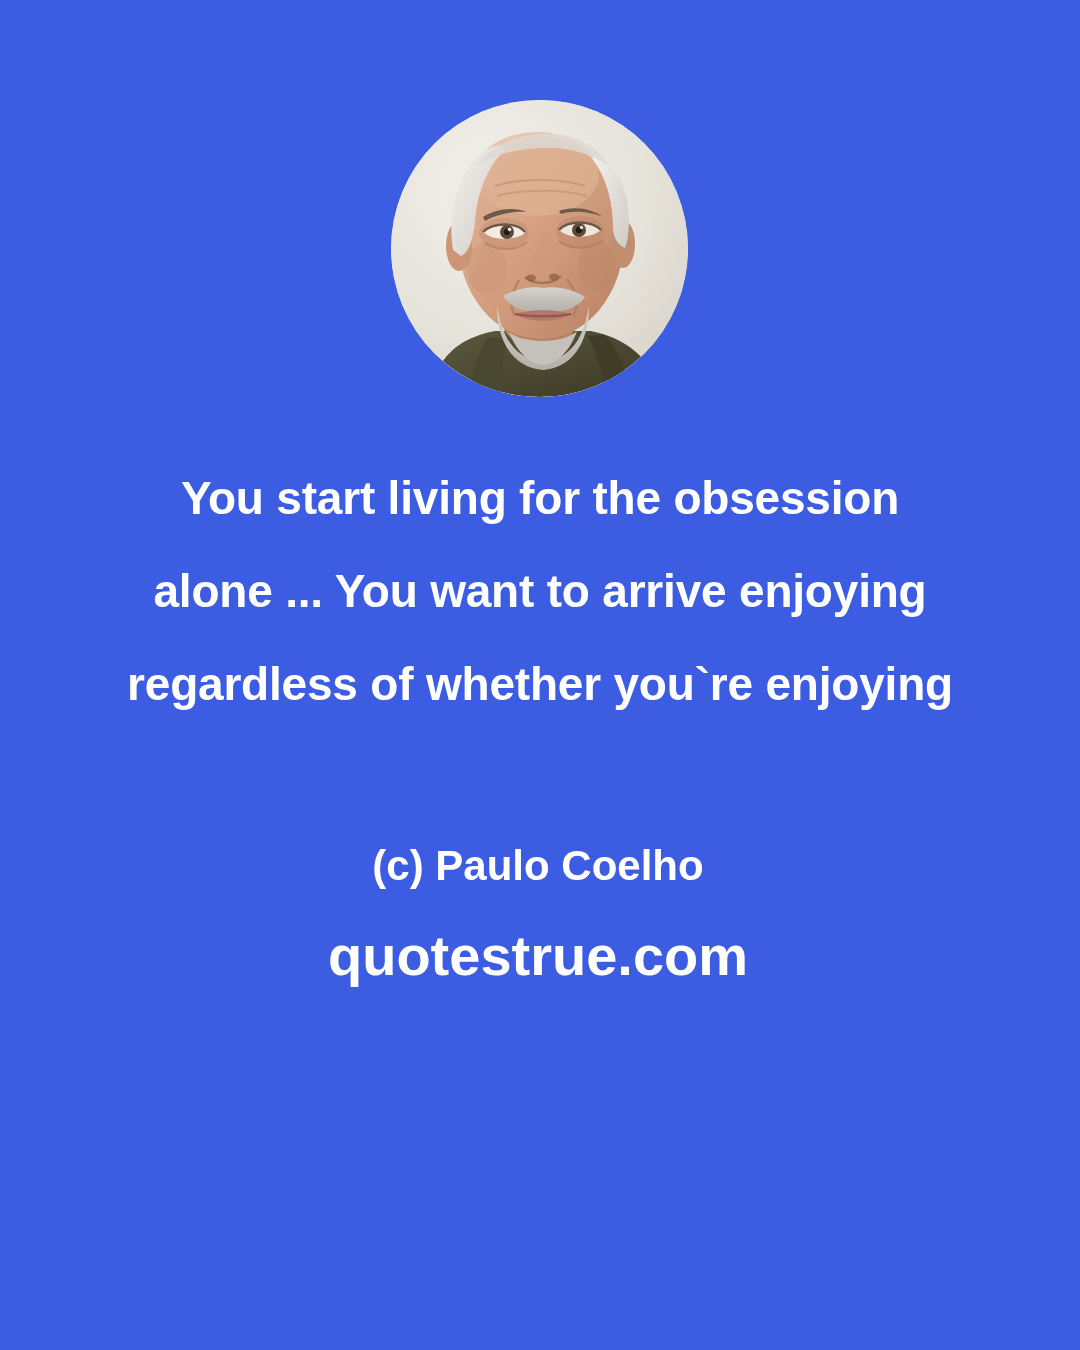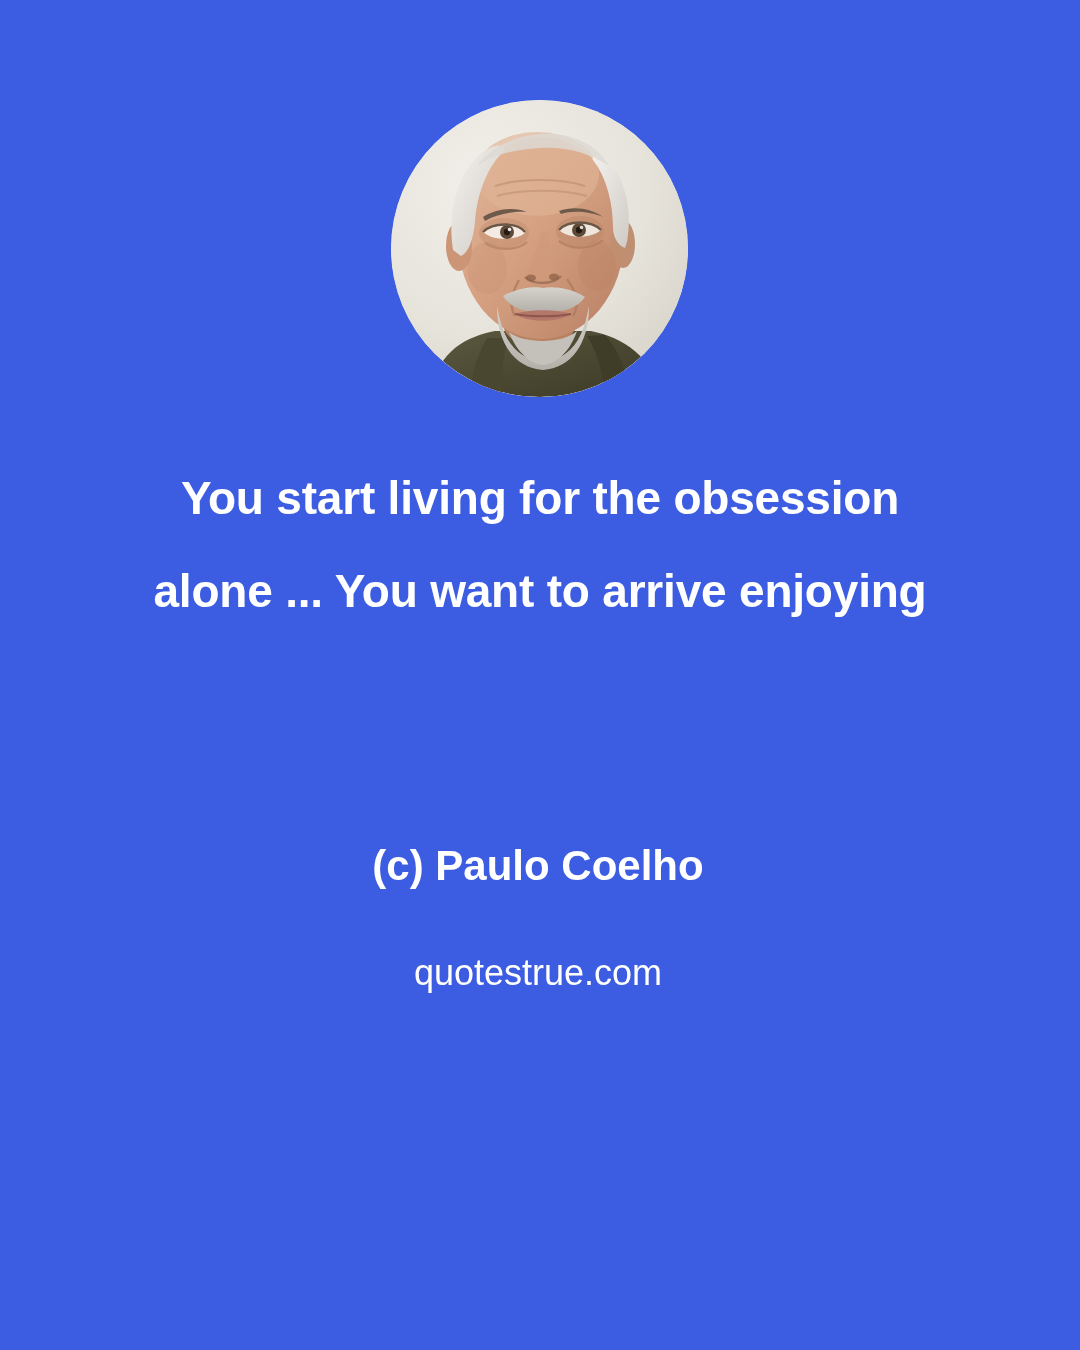--- a/index.html
+++ b/index.html
@@ -68,24 +68,24 @@
   }
   #author-line {
     display: block;
     font-size: 42px;
     font-weight: 700;
     line-height: 56px;
     letter-spacing: 0px;
   }
   #source-line {
     display: block;
-    font-size: 36px;
-    font-weight: 400;
+    font-size: 56px;
+    font-weight: 700;
     line-height: 56px;
-    margin-top: 51px;
+    margin-top: 34px;
     letter-spacing: 0px;
   }
 </style>
 </head>
 <body>
 
 <div id="quote-card">
 
   <div id="avatar">
     <svg viewBox="0 0 297 297" xmlns="http://www.w3.org/2000/svg">
@@ -186,20 +186,21 @@
 
         <ellipse cx="96" cy="168" rx="20" ry="26" fill="#c28d6c" opacity="0.3"></ellipse>
         <ellipse cx="206" cy="166" rx="19" ry="25" fill="#b8825f" opacity="0.3"></ellipse>
       </g>
     </svg>
   </div>
 
   <div id="quote-text">
     <span class="qline">You start living for the obsession</span>
     <span class="qline">alone ... You want to arrive enjoying</span>
+    <span class="qline">regardless of whether you`re enjoying</span>
   </div>
 
   <div id="attribution">
     <span id="author-line">(c) Paulo Coelho</span>
     <span id="source-line">quotestrue.com</span>
   </div>
 
 </div>
 
 </body></html>

